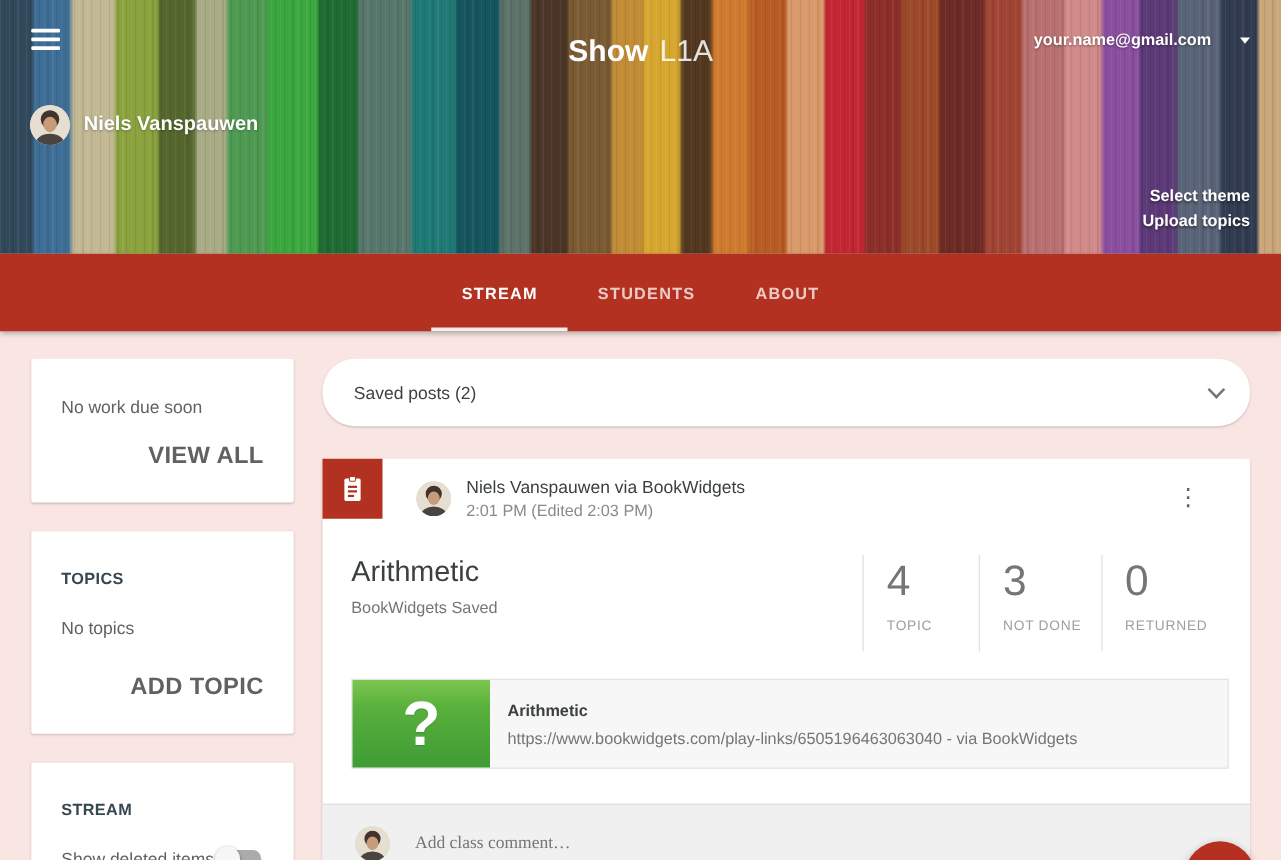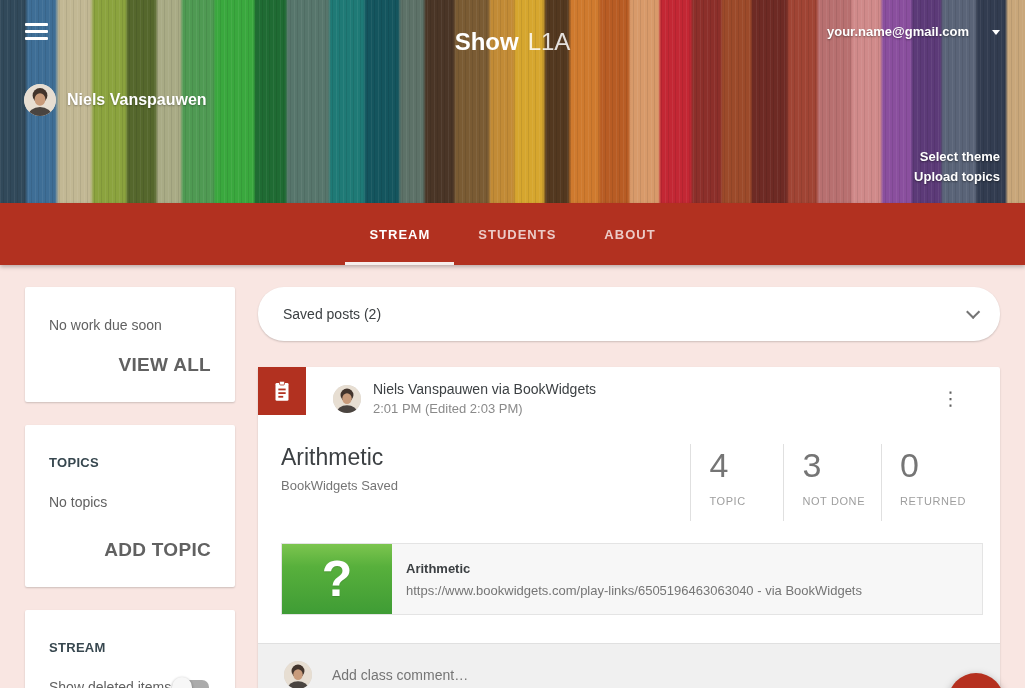--- a/index.html
+++ b/index.html
@@ -120,21 +120,21 @@
   .attach-thumb .q { color:#fff; font-size:50px; font-weight:bold; line-height:1;
     text-shadow:0 1px 1px rgba(0,0,0,0.15); }
   .attach-text { padding-left:14px; min-width:0; }
   .attach-title { font-size:13px; font-weight:bold; color:#3c4043; }
   .attach-url { font-size:13px; color:#757575; margin-top:7px; white-space:nowrap;
     overflow:hidden; text-overflow:ellipsis; }
 
   .comment-strip { margin-top:28px; border-top:1px solid #e0e0e0; background:#f0f0f0;
     display:flex; align-items:center; gap:20px; padding:17px 24px 30px 26px; }
   .comment-input { flex:1; border:none; background:transparent; outline:none;
-    font-family:Liberation Sans, sans-serif; font-size:14px; color:#000000; }
+    font-family:Liberation Serif, serif; font-size:14px; color:#000000; }
   .comment-input::placeholder { color:#757575; opacity:1; }
 
   
   .fab { position:absolute; left:948px; top:673px; width:56px; height:56px; border-radius:50%;
     background:#b5301f; box-shadow:0 3px 8px rgba(0,0,0,0.35); cursor:pointer; z-index:20; }
 </style>
 </head>
 <body>
 
 <header class="banner">

